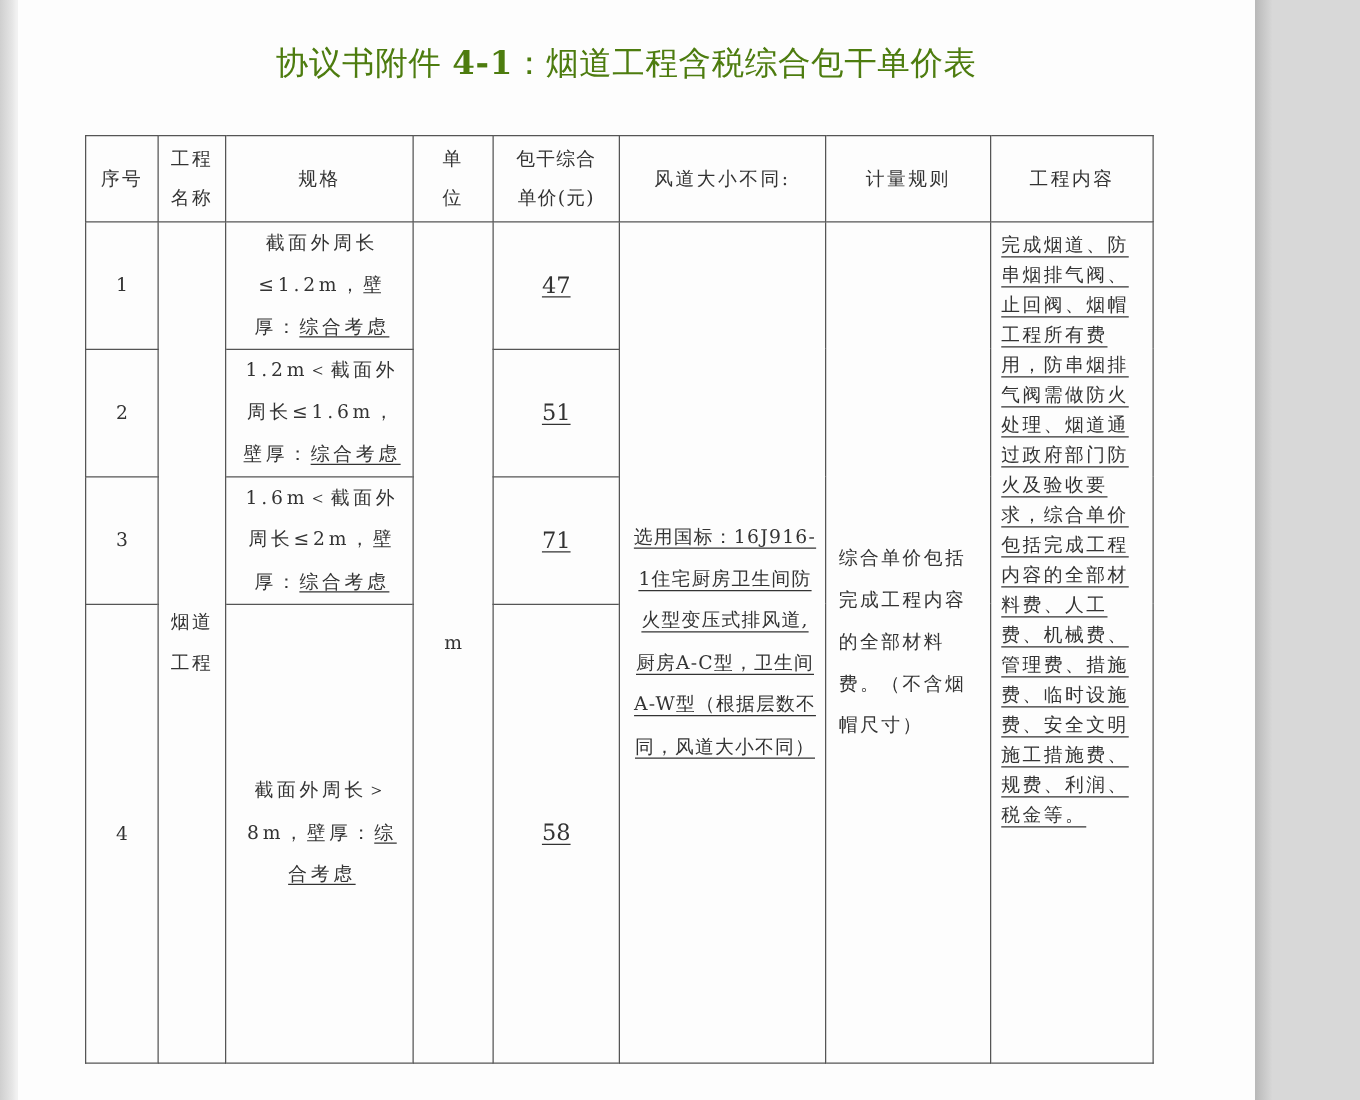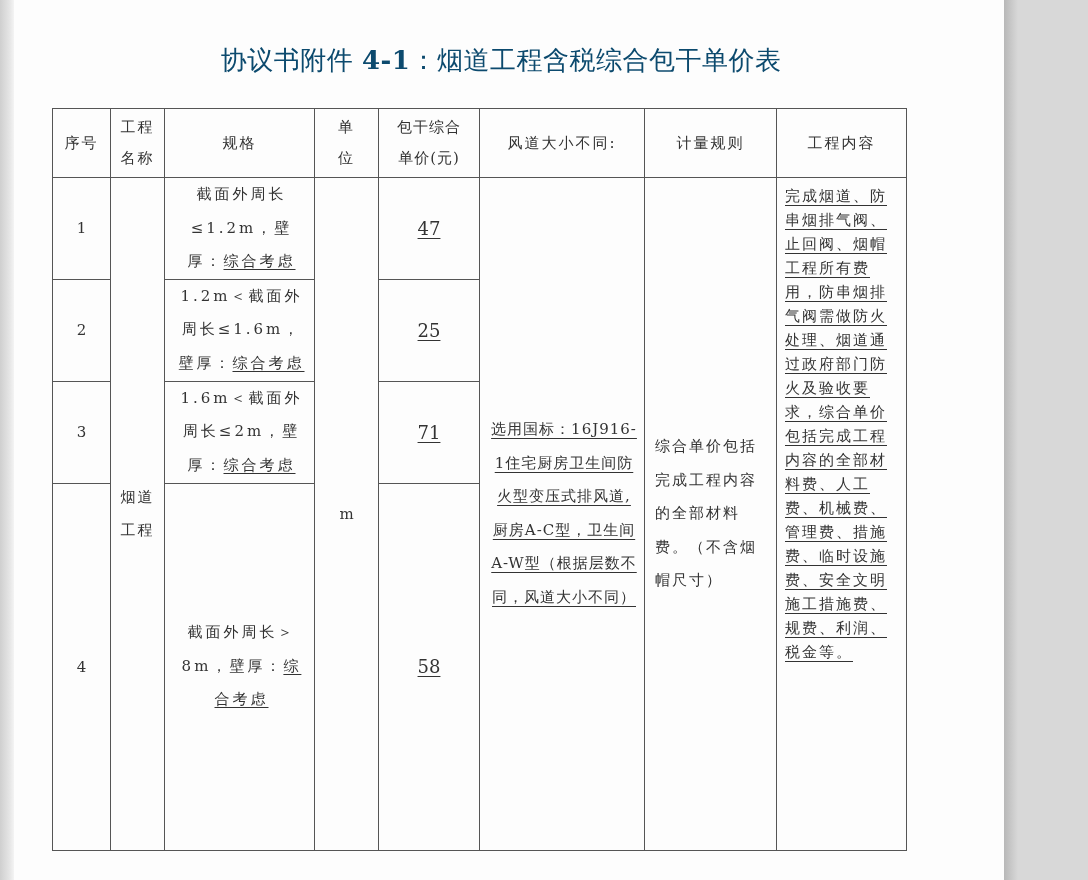--- a/index.html
+++ b/index.html
@@ -16,26 +16,26 @@
     }
     .page {
       position: absolute; left: 14px; top: 0; width: 990px; height: 880px;
       background: #fdfdfd;
     }
     .page-shadow {
       position: absolute; left: 1004px; top: 0; width: 14px; height: 880px;
       background: linear-gradient(to right, #b8b8b8, #d8d8d8);
     }
     .title {
-      position: absolute; left: 0; top: 43px; width: 1002px; text-align: center;
-      font-size: 26px; color: #0c4a6e; letter-spacing: 0.5px;
+      position: absolute; left: 0; top: 33px; width: 1002px; text-align: center;
+      font-size: 26px; color: #4d7c0f; letter-spacing: 0.5px;
     }
     .title b { font-weight: bold; }
     .tbl {
-      position: absolute; left: 52px; top: 108px;
+      position: absolute; left: 68px; top: 108px;
       border-collapse: collapse; table-layout: fixed;
     }
     .tbl td {
       border: 1.3px solid #555;
       padding: 0;
       vertical-align: middle;
       text-align: center;
       font-size: 15px;
       color: #333;
     }
@@ -112,21 +112,21 @@
     <td class="spec"><span>截面外周长≤1.2m，壁厚：</span><span class="u">综合考虑</span></td>
     <td rowspan="4">m</td>
     <td><span class="price">47</span></td>
     <td rowspan="4" class="mat"><span>选用国标：16J916-1住宅厨房卫生间防火型变压式排风道,厨房A-C型，卫生间A-W型（根据层数不同，风道大小不同）</span></td>
     <td rowspan="4" class="rule">综合单价包括完成工程内容的全部材料费。（不含烟帽尺寸）</td>
     <td rowspan="4" class="content"><span>完成烟道、防串烟排气阀、止回阀、烟帽工程所有费用，防串烟排气阀需做防火处理、烟道通过政府部门防火及验收要求，综合单价包括完成工程内容的全部材料费、人工费、机械费、管理费、措施费、临时设施费、安全文明施工措施费、规费、利润、税金等。</span></td>
   </tr>
   <tr style="height:102px">
     <td>2</td>
     <td class="spec"><span>1.2m＜截面外周长≤1.6m，壁厚：</span><span class="u">综合考虑</span></td>
-    <td><span class="price">25</span></td>
+    <td><span class="price">51</span></td>
   </tr>
   <tr style="height:102px">
     <td>3</td>
     <td class="spec"><span>1.6m＜截面外周长≤2m，壁厚：</span><span class="u">综合考虑</span></td>
     <td><span class="price">71</span></td>
   </tr>
   <tr style="height:367px">
     <td>4</td>
     <td class="spec"><span>截面外周长＞8m，壁厚：</span><span class="u">综合考虑</span></td>
     <td><span class="price">58</span></td>

